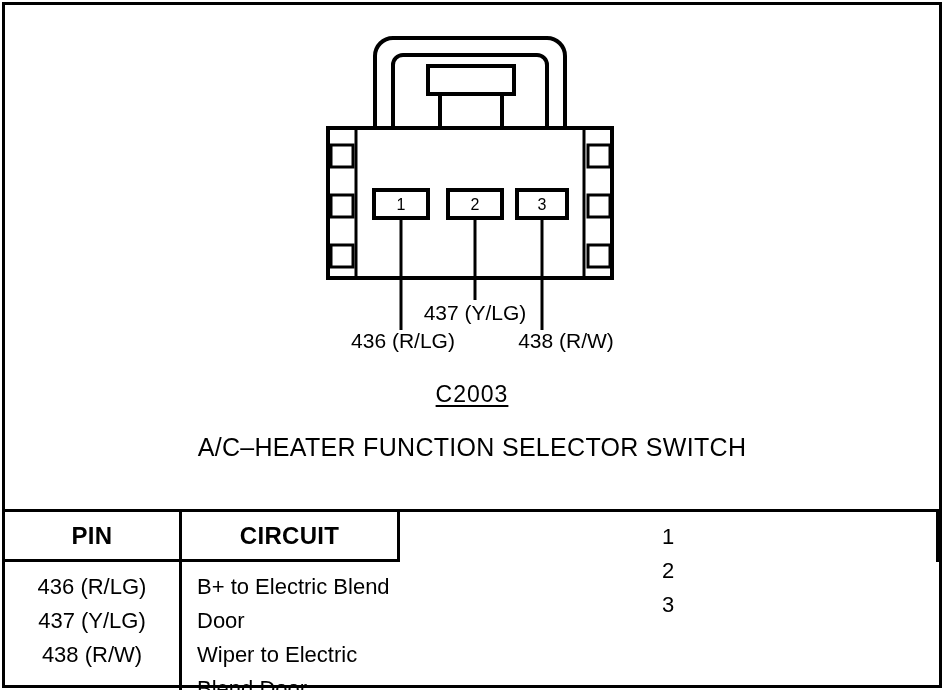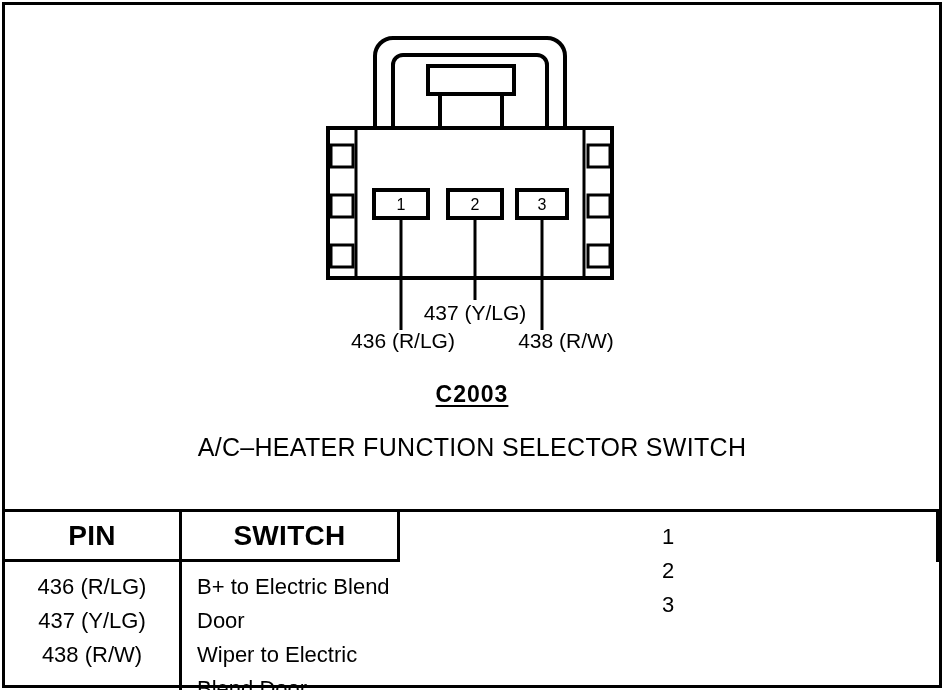--- a/index.html
+++ b/index.html
@@ -16,41 +16,41 @@
   svg.drawing { position: absolute; top: 0; left: 0; display: block; }
 
   .ol       { fill: none; stroke: #000; stroke-width: 4; }
   .ol-white { fill: #fff; stroke: #000; stroke-width: 4; }
   .thin     { stroke: #000; stroke-width: 3; fill: none; }
   .pin-num    { font: 16px "Liberation Sans", sans-serif; fill: #000; }
   .wire-label { font: 21px "Liberation Sans", sans-serif; fill: #000; }
 
   .connector-id {
     position: absolute; top: 376px; left: 0; width: 100%;
-    text-align: center; font-size: 23px; font-weight: bold;
+    text-align: center; font-size: 23px; font-weight: normal;
     text-decoration: underline; text-underline-offset: 3px;
     letter-spacing: 1px;
   }
   .diagram-title {
     position: absolute; top: 428px; left: 0; width: 100%;
     text-align: center; font-size: 25px; font-weight: normal;
     letter-spacing: 0.3px;
   }
 
   .pinout {
     position: absolute; left: 0; right: 0; top: 504px; bottom: 0;
     border-top: 3px solid #000;
     display: grid;
     grid-template-columns: 177px 218px 1fr;
     grid-template-rows: 50px 1fr;
   }
   .hcell {
     border-bottom: 3px solid #000;
     display: flex; align-items: center; justify-content: center;
-    font-weight: bold; font-size: 28px; letter-spacing: 0.3px;
+    font-weight: bold; font-size: 24px; letter-spacing: 0.3px;
   }
   .colsep { border-right: 3px solid #000; }
   .bcell { padding-top: 8px; font-size: 22px; line-height: 34px; }
   .bcell.center { text-align: center; }
   .bcell.left { padding-left: 15px; }
 </style>
 </head>
 <body>
 
 <div class="page">
@@ -87,21 +87,21 @@
     <text class="wire-label" x="470" y="315" text-anchor="middle">437 (Y/LG)</text>
     <text class="wire-label" x="398" y="343" text-anchor="middle">436 (R/LG)</text>
     <text class="wire-label" x="561" y="343" text-anchor="middle">438 (R/W)</text>
   </svg>
 
   <div class="connector-id">C2003</div>
   <div class="diagram-title">A/C–HEATER FUNCTION SELECTOR SWITCH</div>
 
   <div class="pinout">
     <div class="hcell colsep">PIN</div>
-    <div class="hcell colsep">SWITCH</div>
+    <div class="hcell colsep">CIRCUIT</div>
 
     <div class="bcell center colsep">
       <div>1</div>
       <div>2</div>
       <div>3</div>
     </div>
     <div class="bcell center colsep">
       <div>436 (R/LG)</div>
       <div>437 (Y/LG)</div>
       <div>438 (R/W)</div>

